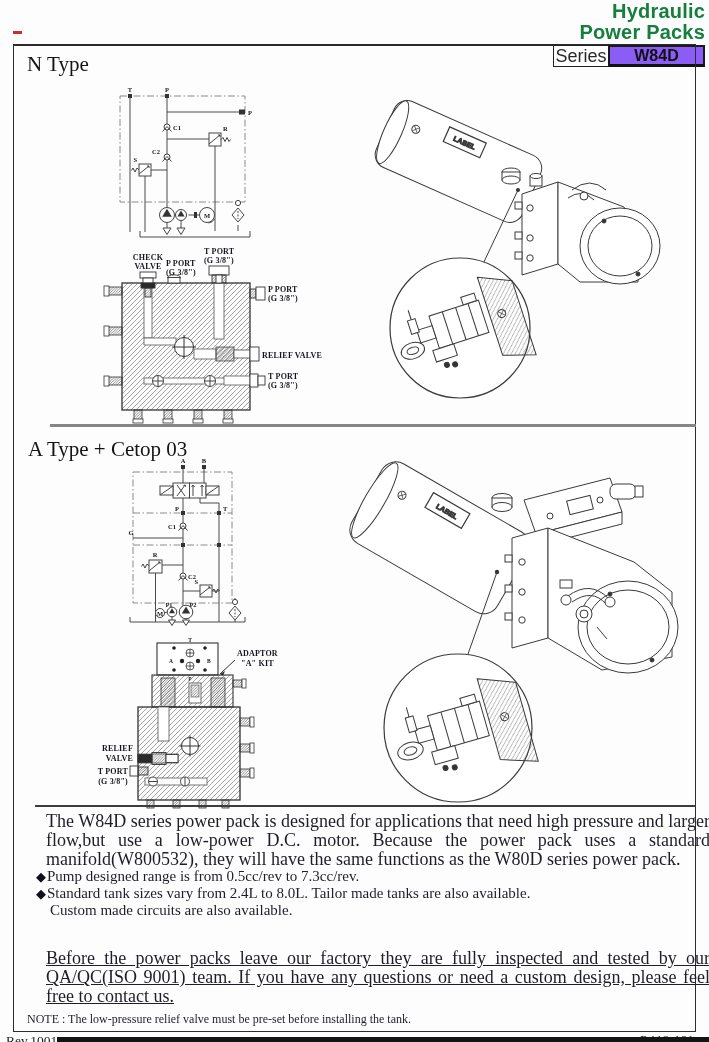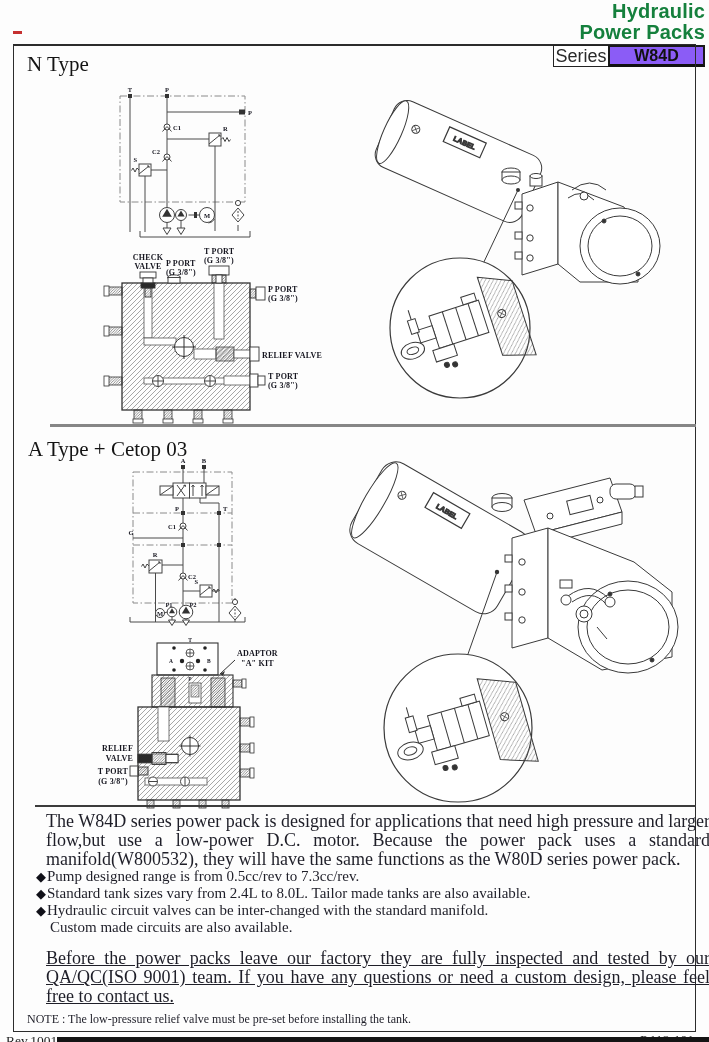--- a/index.html
+++ b/index.html
@@ -517,21 +517,20 @@
   </g>
 </svg>
 
 <div class="abs divider2"></div>
 
 <div class="abs para" style="top:812px;">The W84D series power pack is designed for applications that need high pressure and larger flow,but use a low-power D.C. motor. Because the power pack uses a standard manifold(W800532), they will have the same functions as the W80D series power pack.</div>
 
 <div class="abs bullets" style="top:868px;">
   <div class="bullet-line"><span class="diamond">◆</span><span>Pump designed range is from 0.5cc/rev to 7.3cc/rev.</span></div>
   <div class="bullet-line"><span class="diamond">◆</span><span>Standard tank sizes vary from 2.4L to 8.0L. Tailor made tanks are also available.</span></div>
-  <div class="bullet-line"><span class="diamond">◆</span><span>Hydraulic circuit valves can be inter-changed with the standard manifold.</span></div>
   <div class="bullet-line cont-line">Custom made circuits are also available.</div>
 </div>
 
 <div class="abs para" style="top:949px;text-decoration:underline;">Before the power packs leave our factory they are fully inspected and tested by our QA/QC(ISO 9001) team. If you have any questions or need a custom design, please feel free to contact us.</div>
 
 <div class="abs note-line" style="top:1012px;">NOTE : The low-pressure relief valve must be pre-set before installing the tank.</div>
 
 <div class="abs footer-txt" style="left:6px;top:1033px;">Rev.100111</div>
 <div class="abs footer-txt" style="left:640px;top:1032px;">P.118-101</div>
 <div class="abs bottom-bar"></div>

